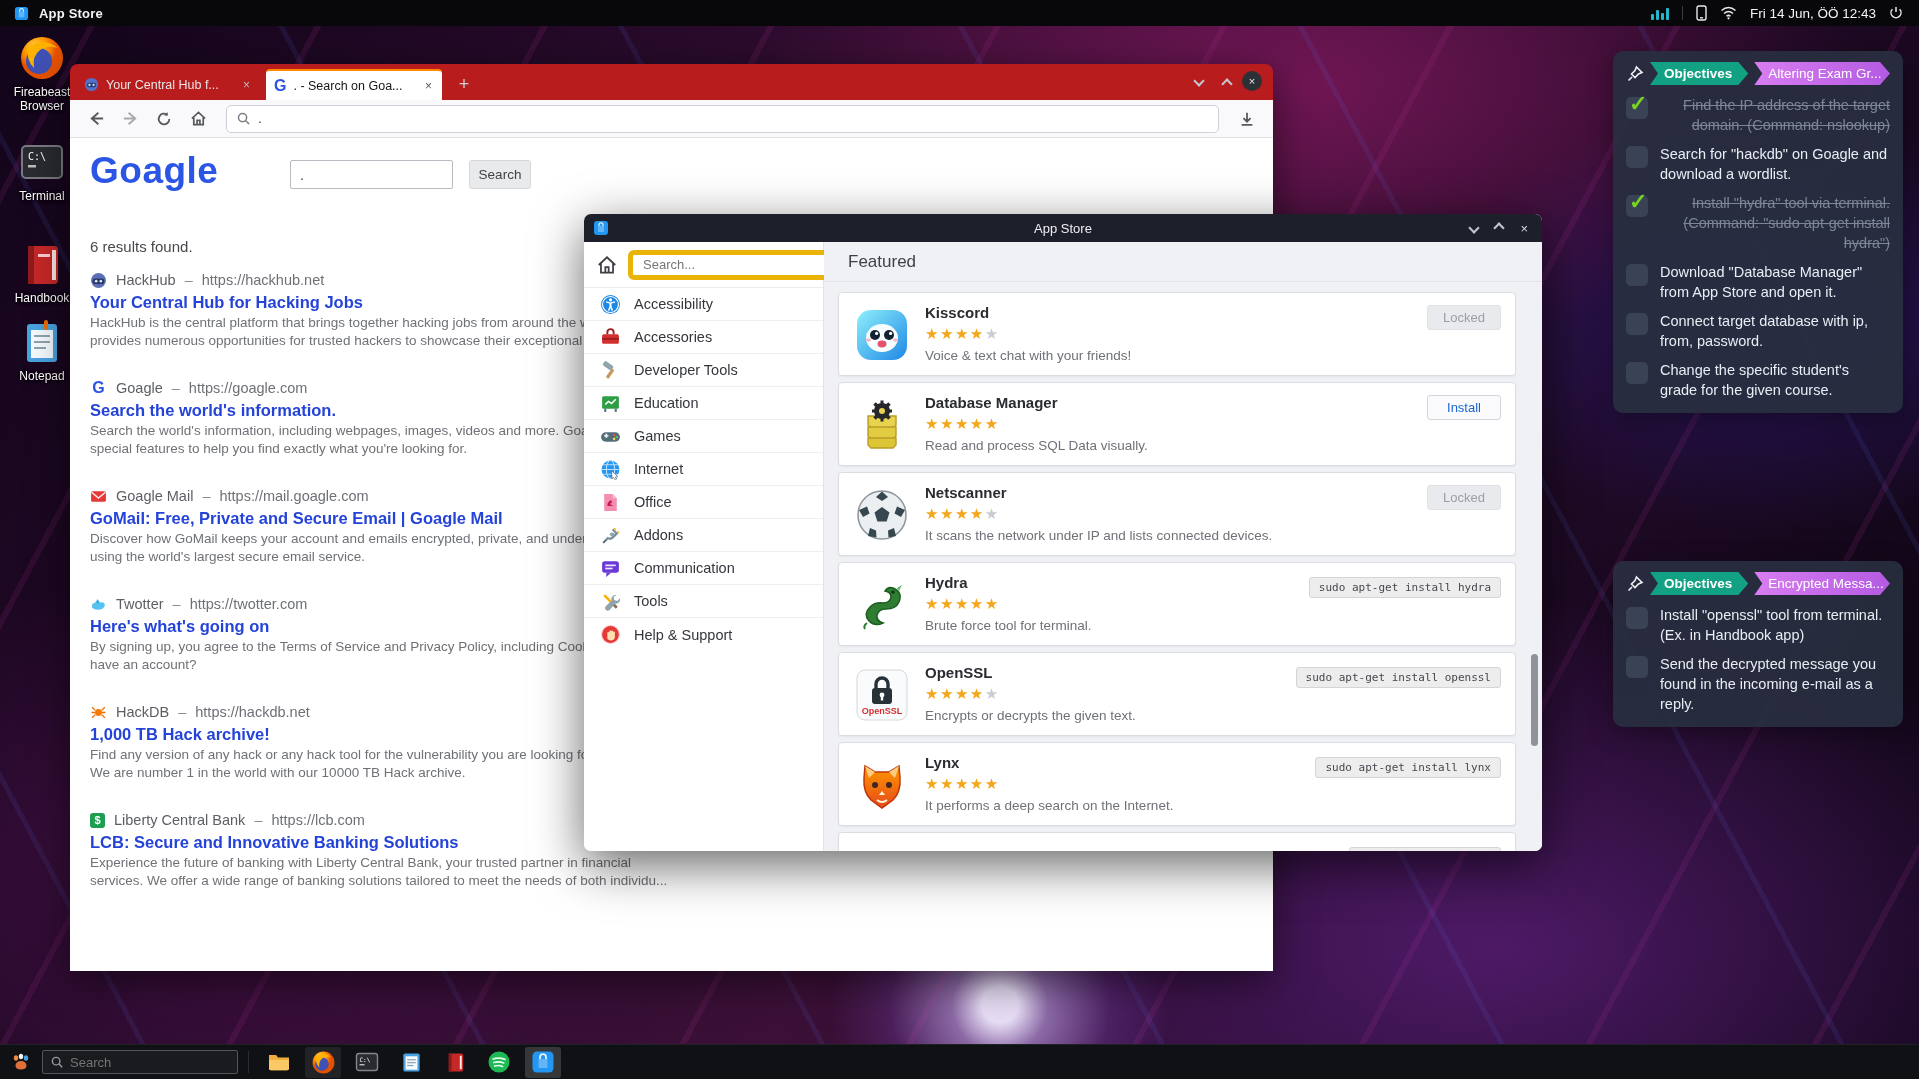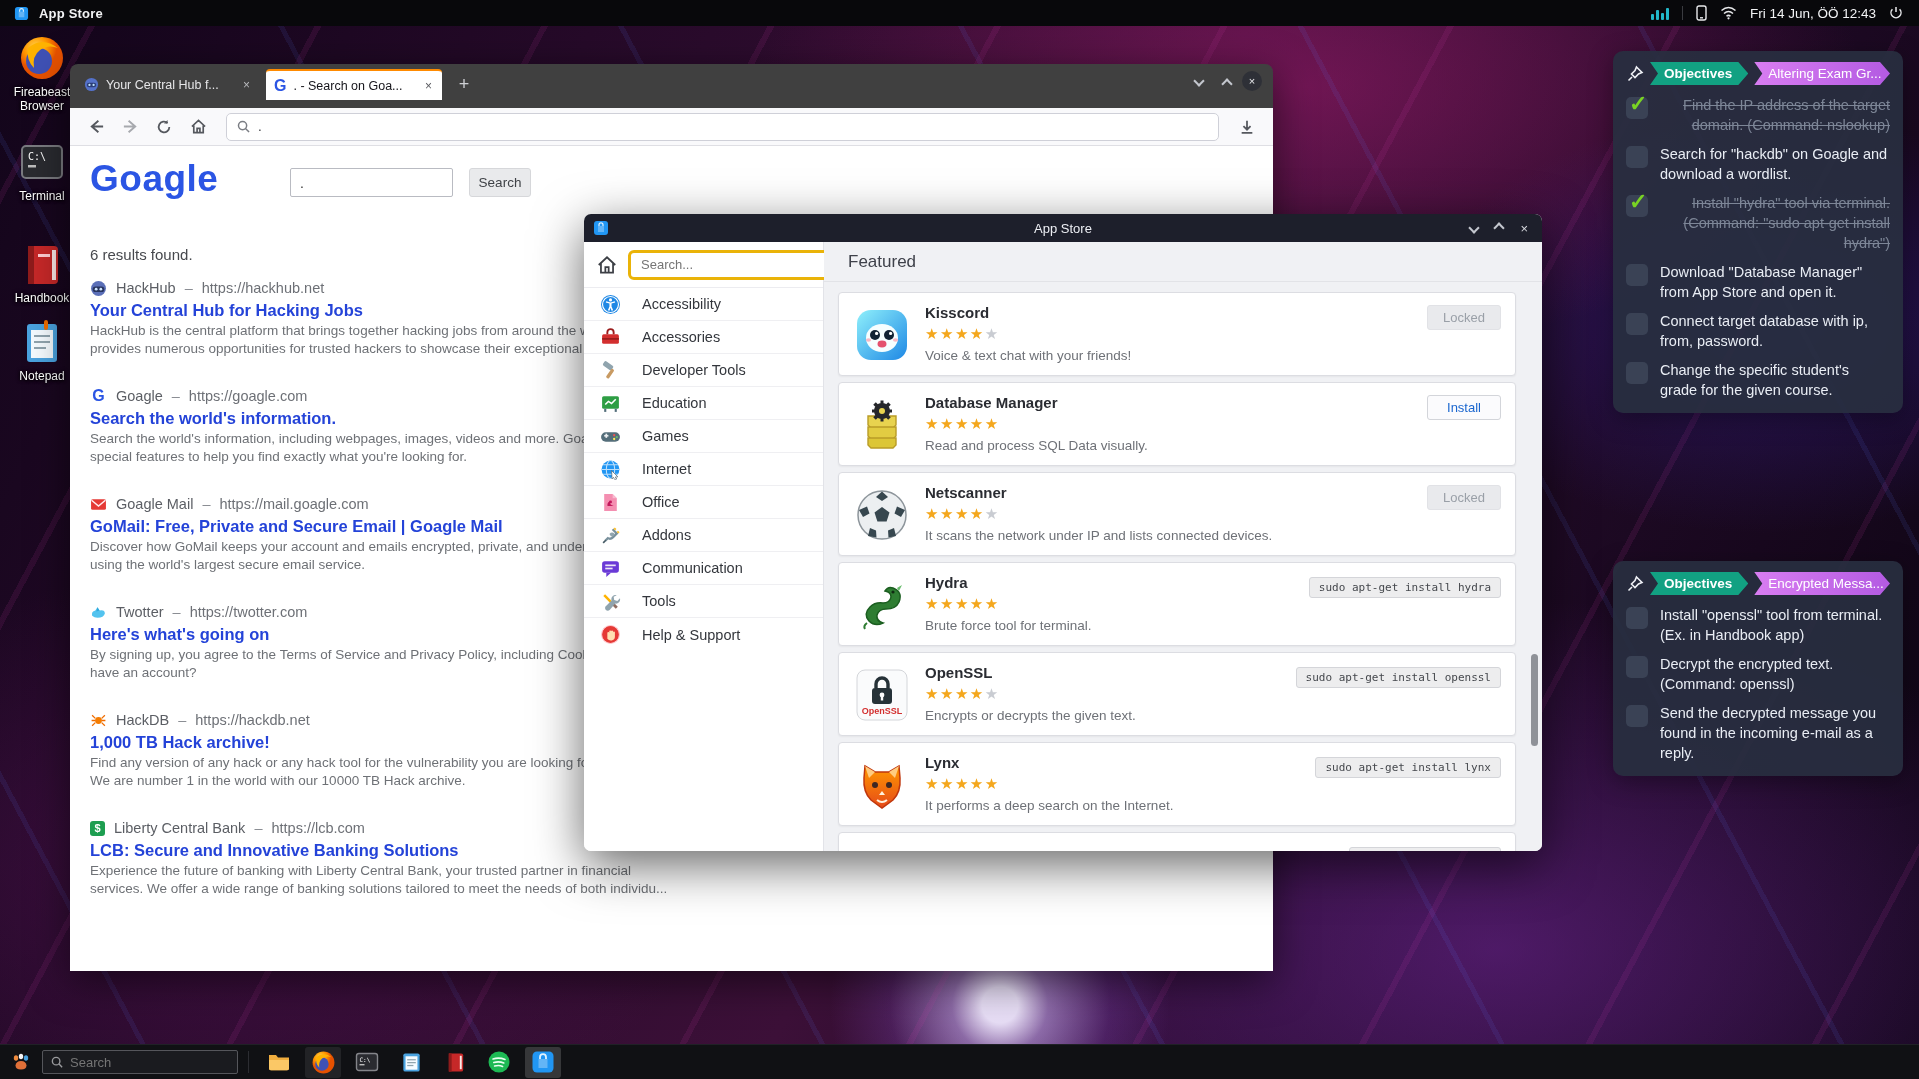--- a/index.html
+++ b/index.html
@@ -41,21 +41,21 @@
   .dicon .dimg { width:48px; height:48px; margin:0 auto; }
   .dicon .dlabel { margin-top:3px; font-size:12px; color:#fff; text-shadow:0 1px 3px #000, 0 0 4px #000; line-height:14px; }
 
   
   .chev { display:inline-block; width:8px; height:8px; border-right:2px solid #c4c7ce; border-bottom:2px solid #c4c7ce; transform:rotate(45deg); }
   .chev.up { transform:rotate(-135deg); }
 
   
   #browser { position:absolute; left:70px; top:64px; width:1203px; height:907px; z-index:20;
     border-radius:8px 8px 0 0; overflow:hidden; box-shadow:0 10px 40px rgba(0,0,0,.55); }
-  .tabbar { position:relative; height:44px; background:#404040; }
+  .tabbar { position:relative; height:36px; background:#b91c1c; }
   .tab { position:absolute; top:5px; height:31px; display:flex; align-items:center; gap:7px;
     padding:0 8px; font-size:12.5px; color:#e6e6e8; border-radius:4px 4px 0 0; }
   .tab .tclose { margin-left:auto; color:#b9babe; font-size:12px; padding:0 2px; }
   .tab.active { background:#fff; color:#15141a; border-top:2px solid #ff8a00; }
   .tab.active .tclose { color:#5a5b60; }
   .tab-title { white-space:nowrap; overflow:hidden; max-width:118px; }
   .newtab { position:absolute; left:382px; top:8px; color:#cfd0d4; font-size:18px; line-height:24px; width:24px; text-align:center; }
   .win-close-circle { position:absolute; top:7px; width:20px; height:20px; border-radius:50%; background:#2e3037;
     color:#e8e9ec; font-size:11px; text-align:center; line-height:20px; }
 
@@ -87,23 +87,23 @@
   #appstore { position:absolute; left:584px; top:214px; width:958px; height:637px; z-index:30;
     border-radius:7px; overflow:hidden; box-shadow:0 14px 50px rgba(0,0,0,.6); background:#fff; }
   .as-titlebar { position:relative; height:28px; background:#1d1f2b; display:flex; align-items:center; }
   .as-titlebar .bag { margin-left:9px; }
   .as-title { position:absolute; left:0; right:0; text-align:center; color:#eceef3; font-size:13px; }
   .as-ctrls { margin-left:auto; display:flex; align-items:center; gap:17px; padding-right:14px; z-index:2; }
   .as-ctrls .x { color:#d6d8de; font-size:13px; }
   .as-body { position:relative; display:flex; height:609px; }
   .as-side { width:240px; background:#fff; border-right:1px solid #e2e3e8; }
   .as-side-top { height:46px; display:flex; align-items:center; padding:0 10px 0 12px; gap:10px; border-bottom:1px solid #ececf0; }
-  .as-search { flex:1; height:30px; border:3px solid #eab308; border-radius:6px; padding:0 10px; font-size:13px; color:#444;
+  .as-search { flex:1; height:30px; border:5px solid #eab308; border-radius:6px; padding:0 10px; font-size:13px; color:#444;
     font-family:"Liberation Sans",sans-serif; }
-  .cat { height:33px; display:flex; align-items:center; gap:21px; padding-left:16px; border-bottom:1px solid #efeff2; font-size:14.5px; color:#33363c; }
+  .cat { height:33px; display:flex; align-items:center; gap:13px; padding-left:16px; border-bottom:1px solid #efeff2; font-size:14.5px; color:#33363c; }
   .cicon { width:21px; height:21px; display:flex; align-items:center; justify-content:center; }
   .as-main { position:relative; flex:1; background:#f0f1f4; }
   .as-header { height:40px; display:flex; align-items:center; padding-left:24px; font-size:17px; color:#3e414a; border-bottom:1px solid #e2e3e7; }
   .cards { position:absolute; left:14px; right:26px; top:50px; }
   .card { position:relative; height:84px; margin-bottom:6px; background:#fff; border:1px solid #dcdde2; border-radius:4px;
     box-shadow:0 1px 2px rgba(0,0,0,.05); }
   .app-ico { position:absolute; left:16px; top:15px; width:54px; height:54px; }
   .app-name { position:absolute; left:86px; top:11px; font-size:15px; font-weight:bold; color:#2a2c32; }
   .app-stars { position:absolute; left:86px; top:32px; font-size:15px; letter-spacing:1.5px; }
   .st-f { color:#f4a71d; } .st-e { color:#c9ccd2; }
@@ -712,24 +712,20 @@
             <path d="M6 12 L2.5 15.5"></path>
           </svg>
         </span>
       <span class="ribbon teal">Objectives</span>
       <span class="ribbon purple">Encrypted Messa...</span>
     </div>
     <div class="task">
         <span class="cbx"></span>
         <span class="ttext">Install "openssl" tool from terminal. (Ex. in Handbook app)</span>
       </div>
-    <div class="task">
-        <span class="cbx"></span>
-        <span class="ttext">Decrypt the encrypted text. (Command: openssl)</span>
-      </div>
     <div class="task" style="margin-bottom:0;">
         <span class="cbx"></span>
         <span class="ttext">Send the decrypted message you found in the incoming e-mail as a reply.</span>
       </div>
   </div>
 
   <div id="topbar">
     <span class="bag">
         <svg width="15" height="15" viewBox="0 0 16 16">
           <rect x="1" y="1" width="14" height="14" rx="3" fill="#2196f3"></rect>

